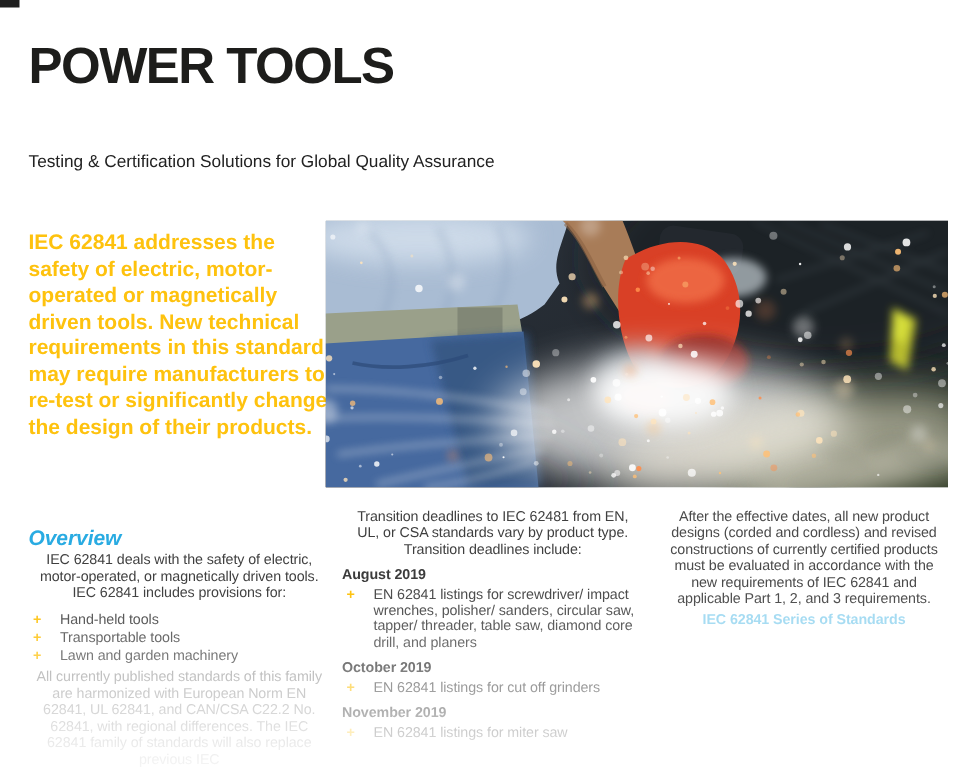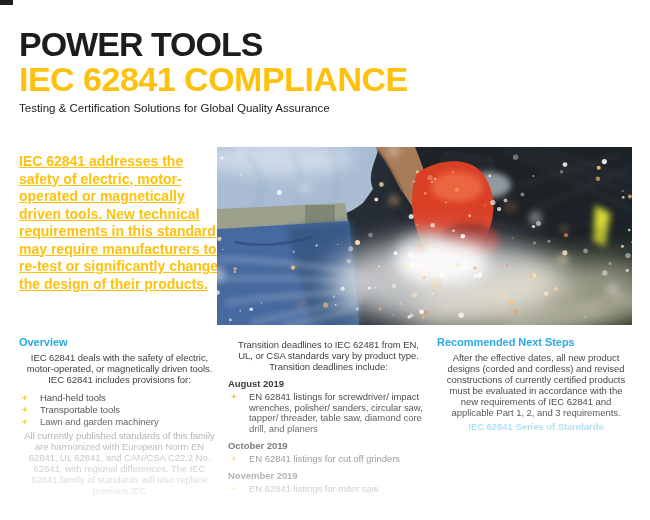--- a/index.html
+++ b/index.html
@@ -5,28 +5,28 @@
   html,body{margin:0;padding:0;background:#fff;}
   .page{position:relative;width:650px;height:520px;background:#ffffff;overflow:hidden;
         font-family:"Liberation Sans",sans-serif;-webkit-font-smoothing:antialiased;}
   .corner-mark{position:absolute;left:0;top:0;width:13px;height:5px;background:#1f1f1f;}
   .title1{position:absolute;left:19px;top:27px;font-size:34px;font-weight:bold;
           letter-spacing:-1px;line-height:1;color:#1d1d1b;white-space:nowrap;}
   .title2{position:absolute;left:19px;top:62px;font-size:34px;font-weight:bold;
           letter-spacing:-0.5px;line-height:1;color:#fec20e;white-space:nowrap;}
   .subtitle{position:absolute;left:19px;top:102px;font-size:11.5px;color:#222;white-space:nowrap;}
   .intro-block{position:absolute;left:19px;top:153px;width:208px;font-size:14px;
-          font-weight:bold;color:#fec20e;line-height:17.5px;text-decoration:underline;}
+          font-weight:bold;color:#fec20e;line-height:17.5px;}
   .hero{position:absolute;left:217px;top:147px;width:415px;height:178px;overflow:hidden;}
   .col{position:absolute;top:336px;font-size:9.5px;line-height:10.9px;color:#3f3f3f;
        letter-spacing:-0.05px;}
   .col-1{left:19px;width:201px;}
   .col-2{left:228px;width:201px;}
   .col-3{left:437px;width:198px;}
-  .col h3{margin:0 0 4px 0;font-size:11px;line-height:13px;color:#29abe2;font-weight:bold;}
+  .col h3{margin:16px 0 4px 0;font-size:14px;line-height:13px;color:#29abe2;font-weight:bold;font-style:italic;}
   .col p{margin:4px;text-align:center;}
   .col ul{list-style:none;margin:7px 0 0 0;padding:0;}
   .col li{position:relative;padding-left:21px;margin-bottom:1px;color:#4a4a4a;}
   .col .tight{margin-top:2px;}
   .marker{position:absolute;left:3px;top:0;color:#fec20e;font-weight:bold;font-size:9.5px;}
   .date-label{font-weight:bold;color:#3b3b3b;margin-top:6px;}
   .faded-par{color:#9c9c9c;margin-top:12px;}
   .par2{margin-top:11px;color:#4a4a4a;}
   .faint-note{color:#29abe2;opacity:0.45;margin-top:10px;font-weight:bold;}
   .fade-overlay{position:absolute;left:0;top:392px;width:650px;height:128px;pointer-events:none;
@@ -39,21 +39,20 @@
         rgba(255,255,255,0.95) 100%);}
 </style>
 </head>
 <body>
 
 <div class="page">
 
   <div class="corner-mark"></div>
 
   <div class="title1">POWER TOOLS</div>
-  <div class="title2">IEC 62841 COMPLIANCE</div>
   <div class="subtitle">Testing &amp; Certification Solutions for Global Quality Assurance</div>
 
   <div class="intro-block">IEC 62841 addresses the safety of electric, motor-operated or magnetically driven tools. New technical requirements in this standard may require manufacturers to re-test or significantly change the design of their products.</div>
 
   <div class="hero">
     <svg id="hero-svg" width="415" height="178" viewBox="0 0 415 178">
       <defs>
         <filter id="b1" x="-60%" y="-60%" width="220%" height="220%">
             <feGaussianBlur stdDeviation="3"></feGaussianBlur>
           </filter>
@@ -312,19 +311,18 @@
 
     <div class="date-label">November 2019</div>
     <ul class="tight">
       <li>
         <span class="marker">+</span>
         <span>EN 62841 listings for miter saw</span></li>
     </ul>
   </div>
 
   <div class="col col-3">
-    <h3>Recommended Next Steps</h3>
     <p class="par2">After the effective dates, all new product designs (corded and cordless) and revised constructions of currently certified products must be evaluated in accordance with the new requirements of IEC 62841 and applicable Part 1, 2, and 3 requirements.</p>
     <p class="faint-note">IEC 62841 Series of Standards</p>
   </div>
 
   <div class="fade-overlay"></div>
 </div>
 
 </body></html>

